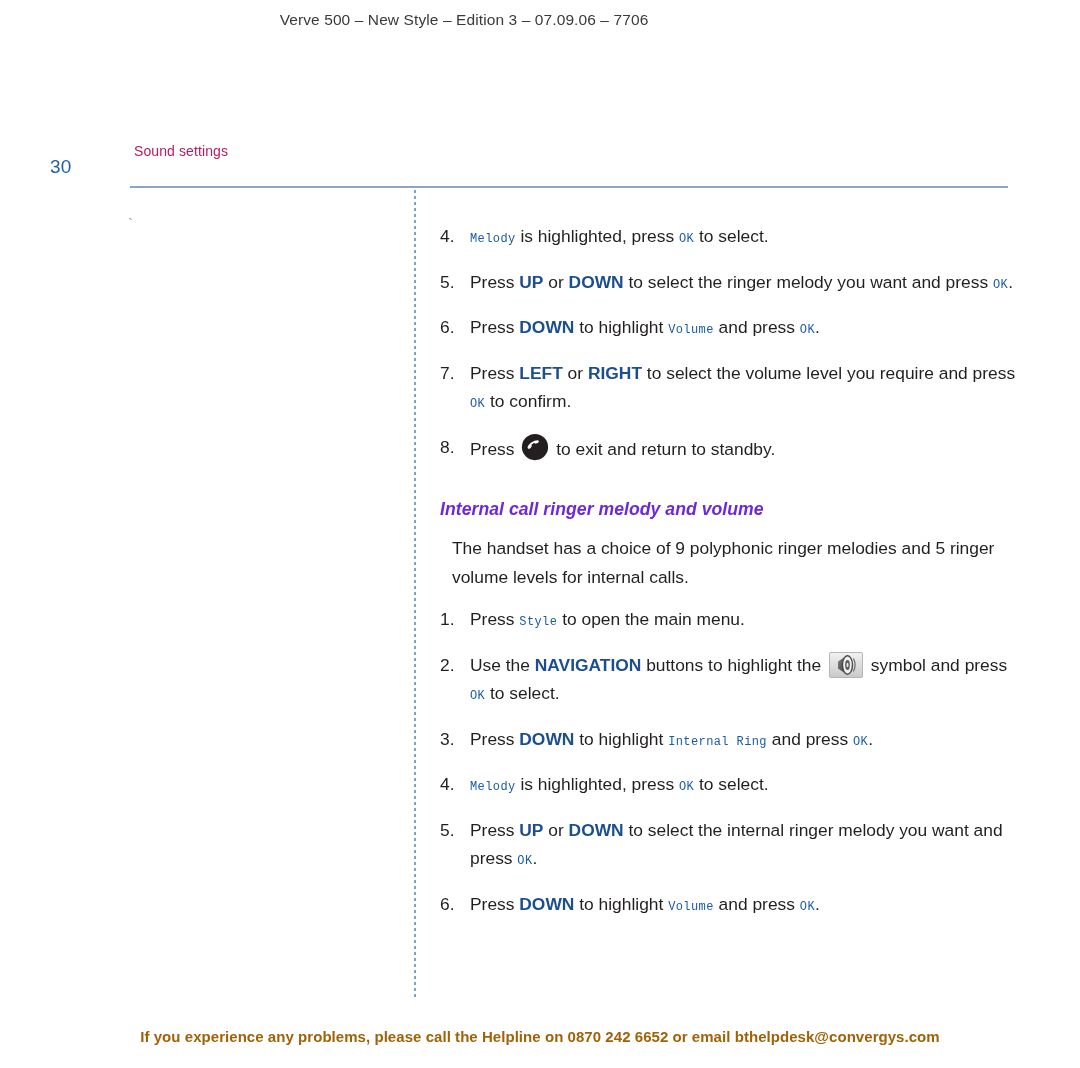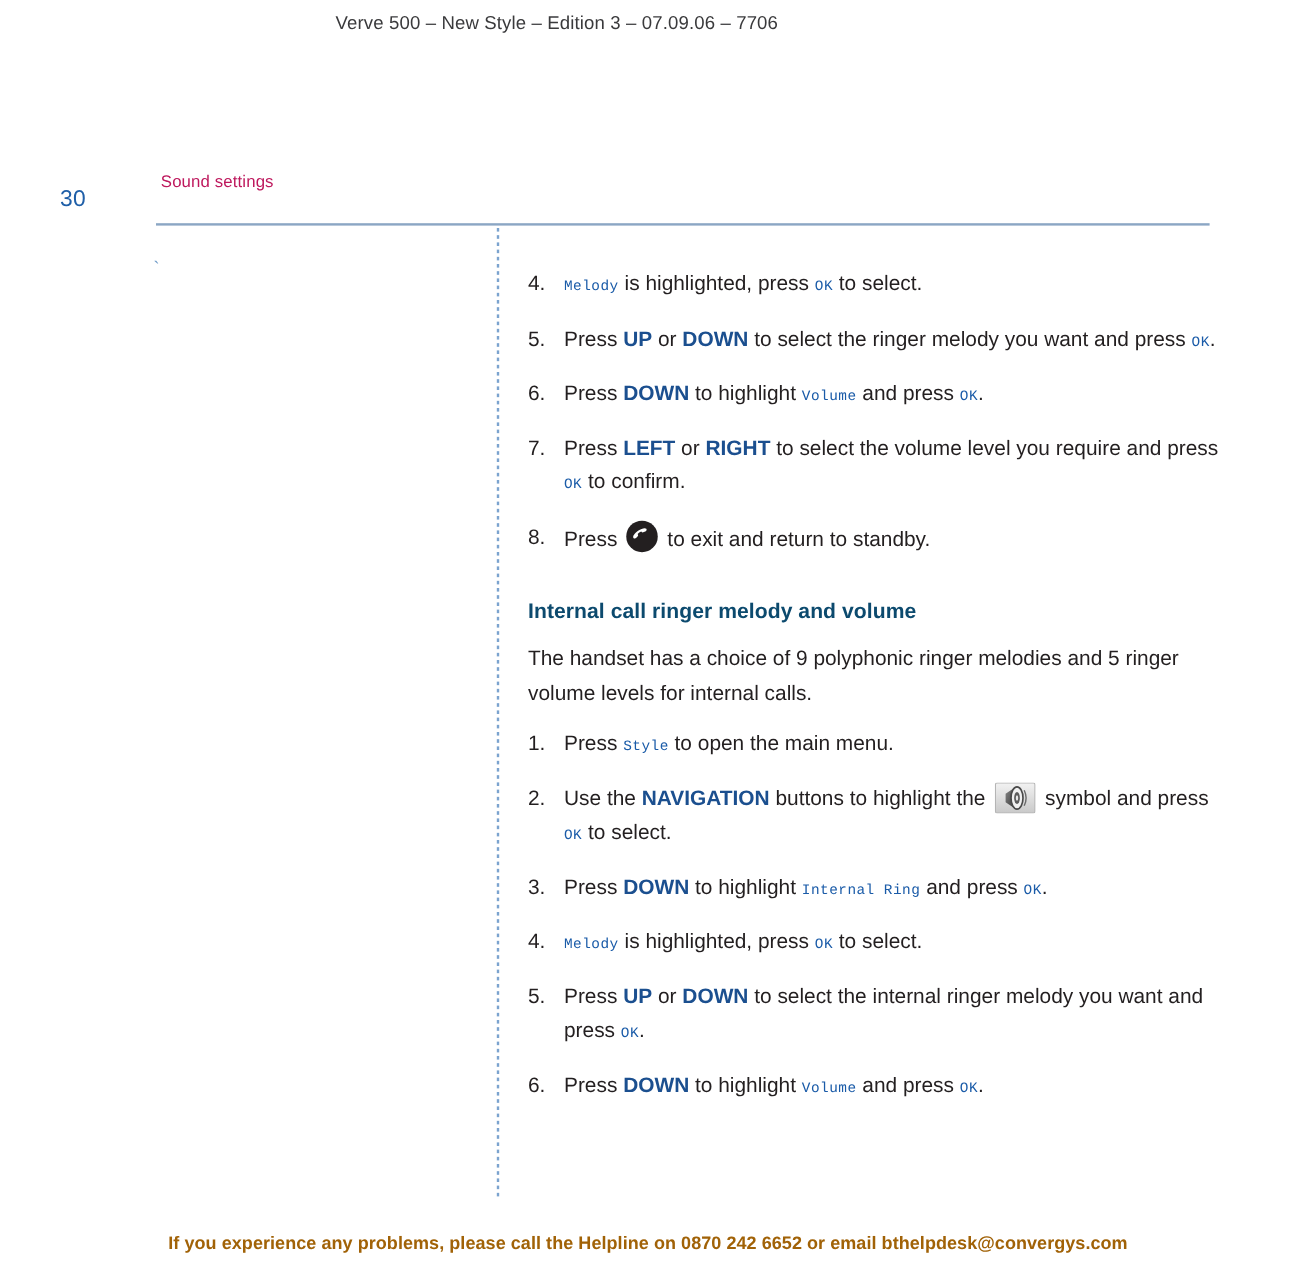--- a/index.html
+++ b/index.html
@@ -135,29 +135,30 @@
     vertical-align: -7px;
     width: 34px;
     height: 26px;
     margin: 0 3px;
   }
 
   
   .subhead {
     font-size: 17.6px;
     font-weight: bold;
-    color: #0c4a6e;
+    color: #6d28d9;
     margin: 0 0 14px 0;
     letter-spacing: .05px;
+    font-style: italic;
   }
   .body-para {
     font-size: 17.4px;
     line-height: 28.5px;
     color: #231f20;
-    margin: 0 0 14px 0;
+    margin: 0 0 14px 12px;
   }
 
   .block-gap-top { margin-top: 36px; }
 
   
   .doc-footer {
     position: absolute;
     left: 0;
     top: 1028px;
     width: 1080px;

